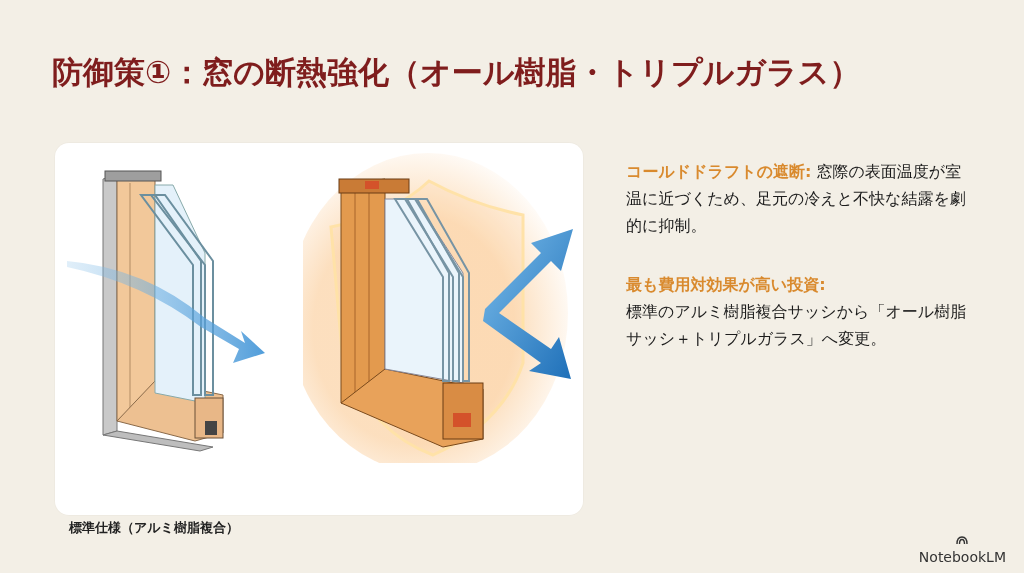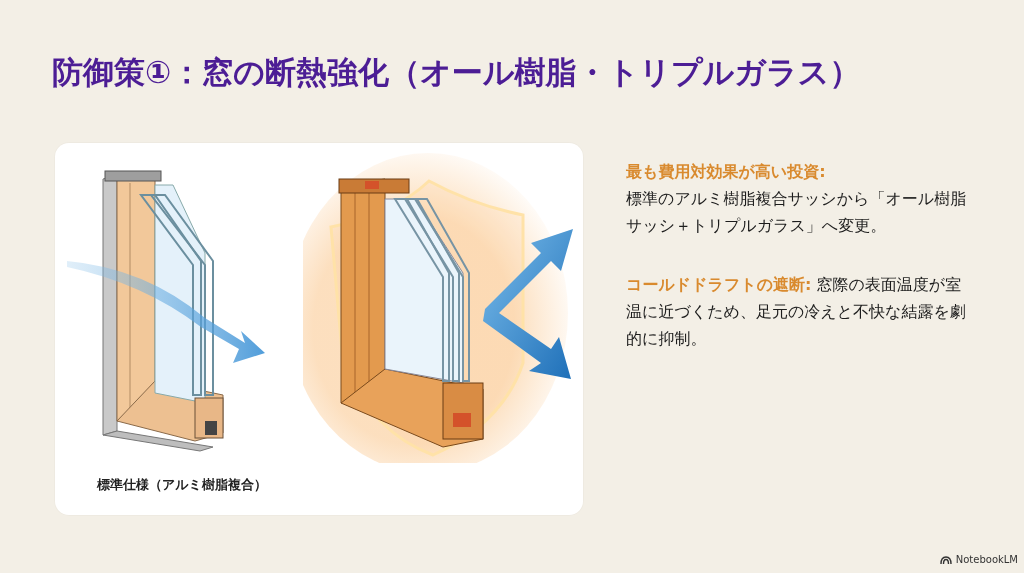--- a/index.html
+++ b/index.html
@@ -9,21 +9,21 @@
     font-family: "DejaVu Sans", "Liberation Sans", sans-serif;
     color: #1a1a1a;
     position: relative;
   }
   .title {
     position: absolute;
     left: 52px; top: 52px;
     font-size: 31px;
     font-weight: bold;
     letter-spacing: 0px;
-    color: #4c1d95;
+    color: #7f1d1d;
     white-space: nowrap;
   }
   .card {
     position: absolute;
     left: 55px; top: 143px;
     width: 528px; height: 372px;
     background: #FFFFFF;
     border-radius: 14px;
     box-shadow: 0 0 0 1px rgba(0,0,0,0.02);
   }
@@ -31,39 +31,39 @@
   .illus-std { left: 0; top: 0; width: 260px; height: 320px; }
   .illus-rec { left: 248px; top: 0; width: 290px; height: 320px; }
   .cap {
     position: absolute;
     top: 333px;
     font-size: 13px;
     font-weight: bold;
     color: #222;
     white-space: nowrap;
   }
-  .cap-std { left: 42px; }
+  .cap-std { left: 14px; margin-top: 43px; }
   .cap-rec { left: 247px; }
 
   .points {
     position: absolute;
     left: 626px; top: 158px;
     width: 345px;
   }
   .point { margin-bottom: 32px; font-size: 16px; line-height: 27px; color: #1c1c1c; }
   .point .hl { color: #D98A2E; font-weight: bold; }
   .point .body { }
   .p1 .hl { display: block; }
 
   .badge {
     position: absolute;
-    right: 6px; bottom: 8px;
-    font-size: 10px;
+    right: 18px; bottom: 8px;
+    font-size: 14px;
     color: #333;
-    display: flex; align-items: center; gap: 4px;
+    display: flex; align-items: center; gap: 4px; flex-direction: column;
   }
   .badge svg { width: 12px; height: 10px; }
 </style>
 </head>
 <body>
 
 <div class="title">防御策①：窓の断熱強化（オール樹脂・トリプルガラス）</div>
 
 <div class="card">
 
@@ -126,25 +126,25 @@
     <rect x="140" y="240" width="40" height="56" fill="#D98C44" stroke="#6a3c14"></rect>
     <rect x="150" y="270" width="18" height="14" fill="#D4522A"></rect>
 
     <polygon points="182,166 238,110 228,100 270,86 258,128 248,118 196,170 248,206 256,194 268,236 226,228 238,220 180,178" fill="url(#blueArrow)"></polygon>
   </svg>
 
   <div class="cap cap-std">標準仕様（アルミ樹脂複合）</div>
 </div>
 
 <div class="points">
+  <div class="point p2">
+    <span class="hl">コールドドラフトの遮断:</span><span class="body"> 窓際の表面温度が室温に近づくため、足元の冷えと不快な結露を劇的に抑制。</span>
+  </div>
   <div class="point p1">
     <span class="hl">最も費用対効果が高い投資:</span><span class="body">標準のアルミ樹脂複合サッシから「オール樹脂サッシ＋トリプルガラス」へ変更。</span>
-  </div>
-  <div class="point p2">
-    <span class="hl">コールドドラフトの遮断:</span><span class="body"> 窓際の表面温度が室温に近づくため、足元の冷えと不快な結露を劇的に抑制。</span>
   </div>
 </div>
 
 <div class="badge">
   <svg viewBox="0 0 12 10">
     <path d="M1,9 Q1,2 6,2 Q11,2 11,9" fill="none" stroke="#333" stroke-width="1.4"></path>
     <path d="M3.5,9 Q3.5,4.5 6,4.5 Q8.5,4.5 8.5,9" fill="none" stroke="#333" stroke-width="1.4"></path>
   </svg>
   <span>NotebookLM</span>
 </div>

